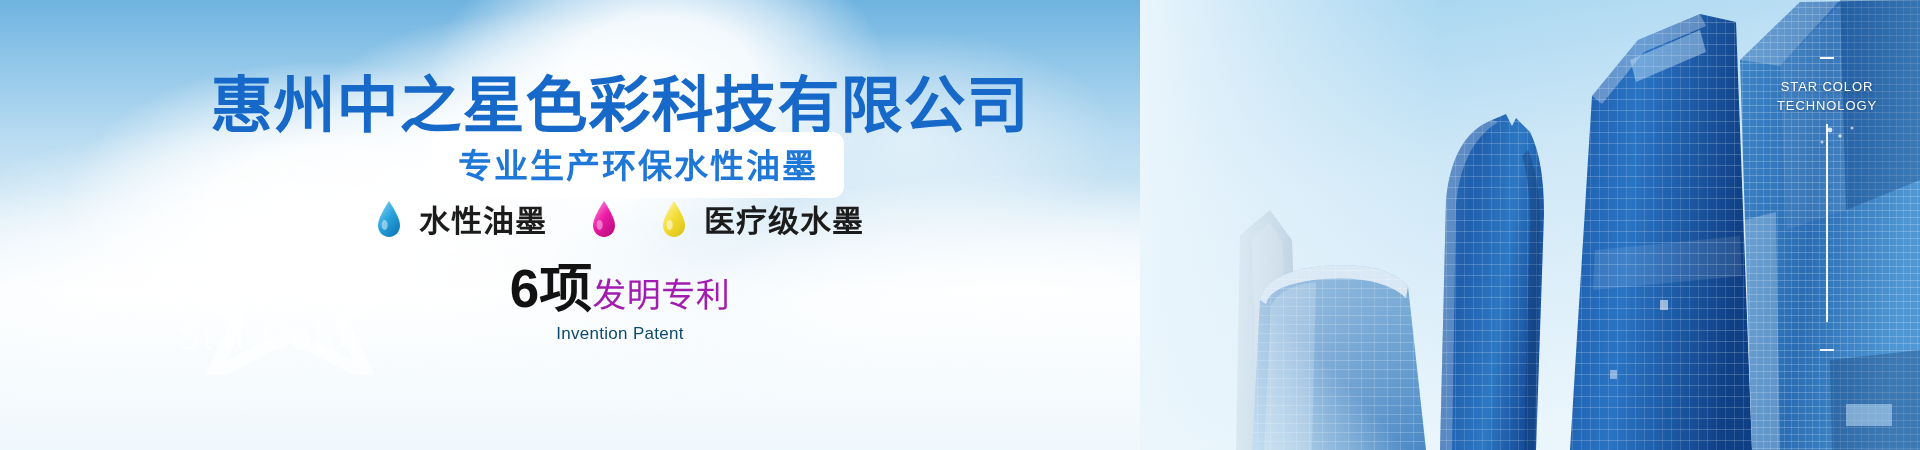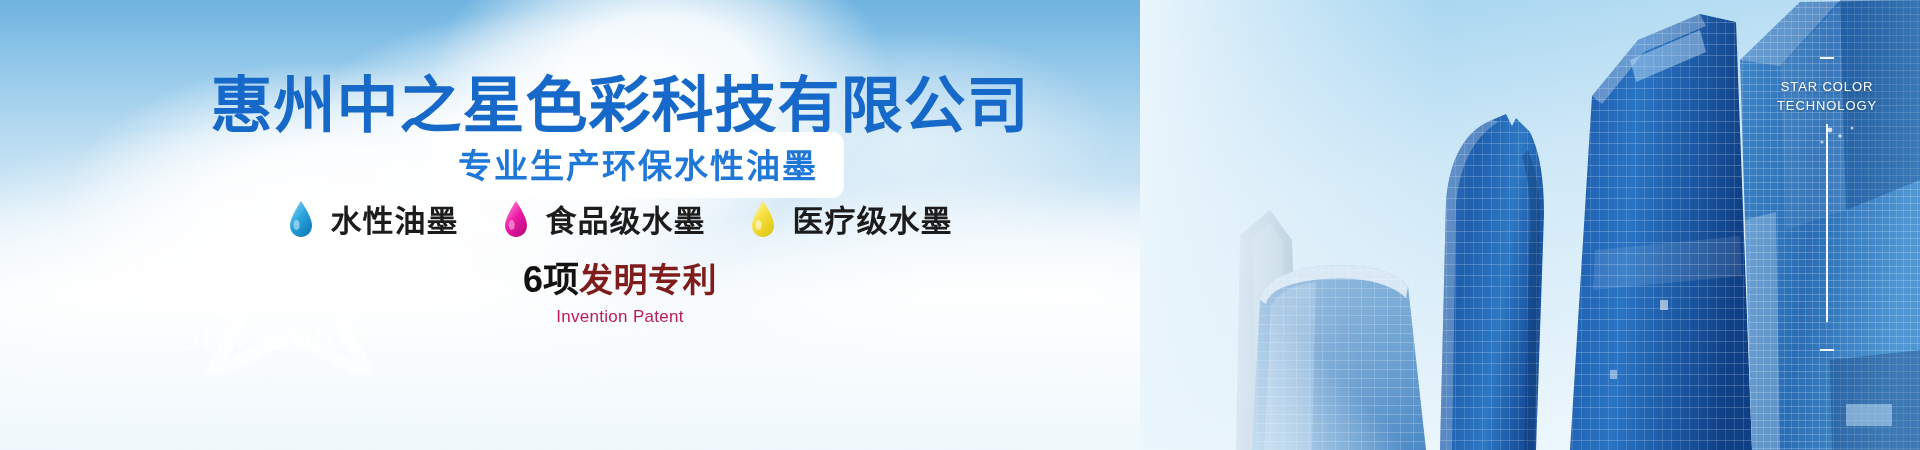--- a/index.html
+++ b/index.html
@@ -212,35 +212,35 @@
     justify-content: center;
     align-items: flex-start;
     gap: 46px;
   }
   .badge { text-align: center; }
   .badge-cn {
     white-space: nowrap;
     line-height: 1;
   }
   .badge-strong {
-    font-size: 36px;
+    font-size: 53px;
     font-weight: 800;
     color: #121212;
     letter-spacing: 0;
   }
   .badge-rest {
     font-size: 34px;
-    font-weight: 700;
-    color: #7f1d1d;
+    font-weight: 400;
+    color: #a21caf;
     letter-spacing: 0.5px;
   }
   .badge-en {
     margin-top: 9px;
     font-size: 17px;
-    color: #be185d;
+    color: #0c4a6e;
     letter-spacing: 0.3px;
     white-space: nowrap;
   }
 </style>
 </head>
 <body>
 
 <div class="banner">
 
   <div class="sky"></div>
@@ -397,21 +397,20 @@
           <defs>
             <linearGradient id="dg2" x1="0.15" y1="0" x2="0.9" y2="1">
               <stop offset="0" stop-color="#fb8ddb"></stop>
               <stop offset="0.45" stop-color="#ed1ba6"></stop>
               <stop offset="1" stop-color="#b60a7c"></stop>
             </linearGradient>
           </defs>
           <path d="M13 1 C13 1 24 17 24 25.5 C24 31.9 19.1 37 13 37 C6.9 37 2 31.9 2 25.5 C2 17 13 1 13 1 Z" fill="url(#dg2)"></path>
           <ellipse cx="8.6" cy="25" rx="3.1" ry="5" fill="rgba(255,255,255,0.42)"></ellipse>
         </svg>
-        <span class="feature-label">食品级水墨</span>
       </div>
 
       <div class="feature">
         <svg class="drop" viewBox="0 0 26 38" aria-hidden="true">
           <defs>
             <linearGradient id="dg3" x1="0.15" y1="0" x2="0.9" y2="1">
               <stop offset="0" stop-color="#fdf6a8"></stop>
               <stop offset="0.45" stop-color="#f5de3a"></stop>
               <stop offset="1" stop-color="#ddc211"></stop>
             </linearGradient>

